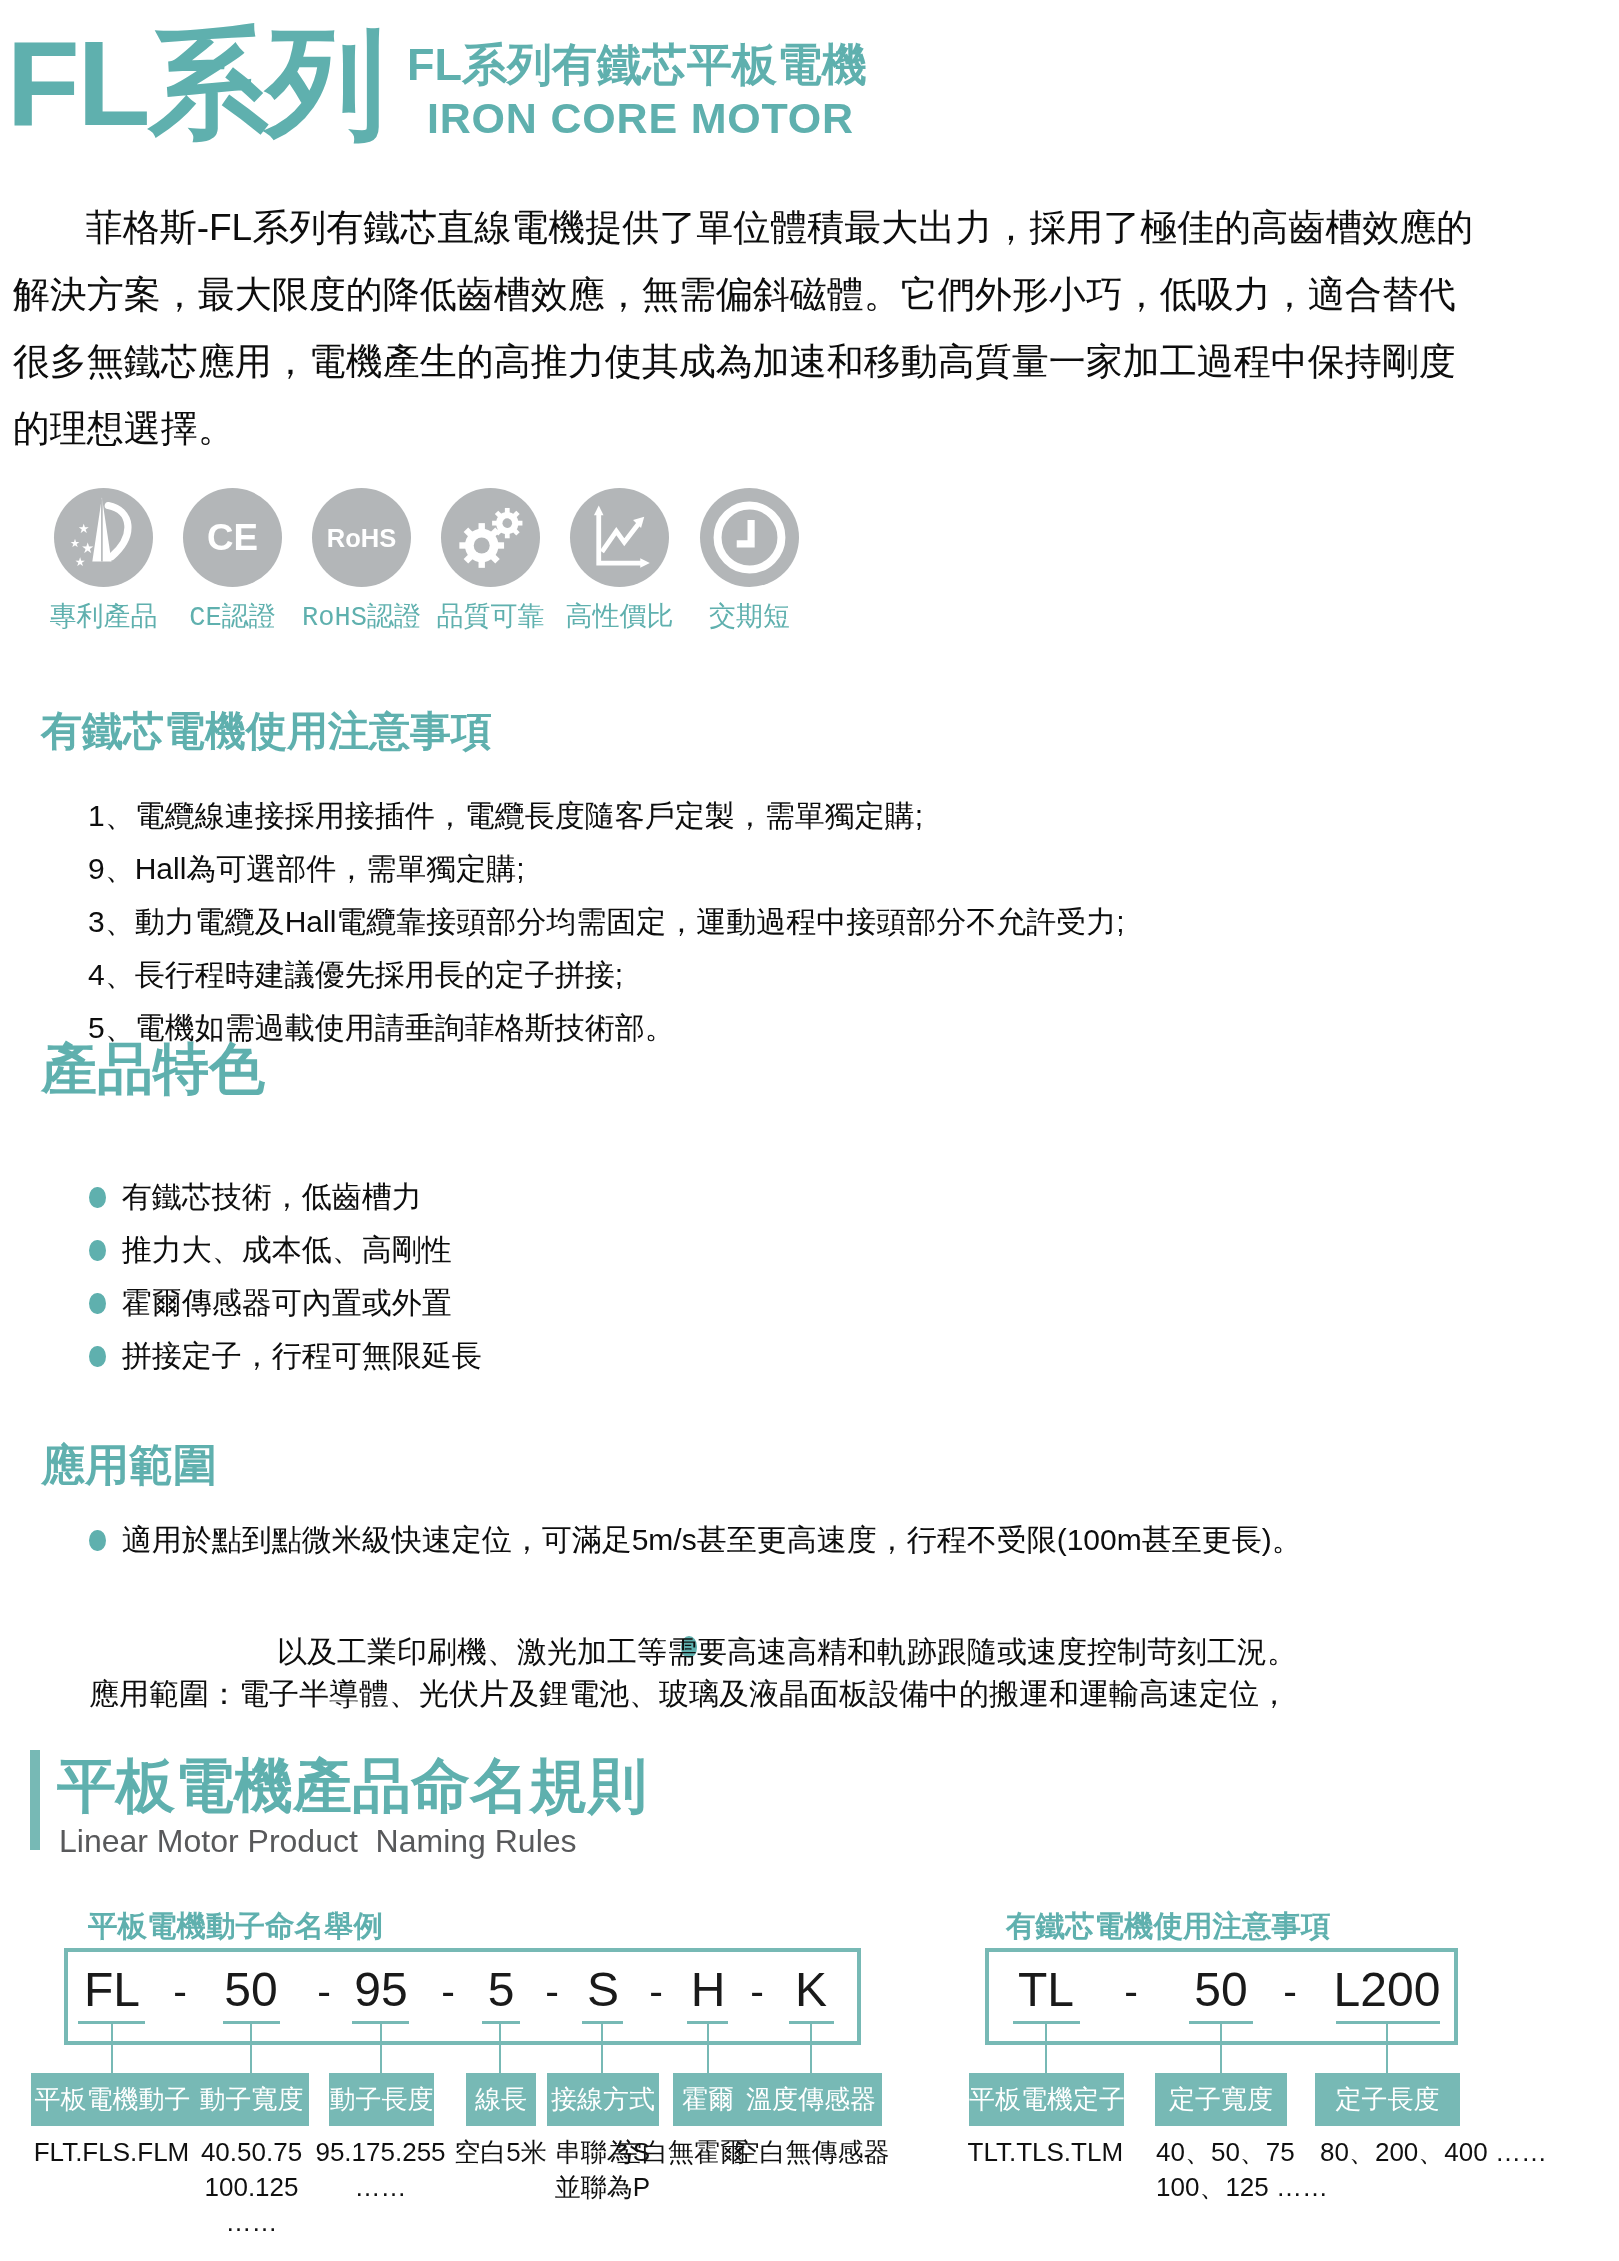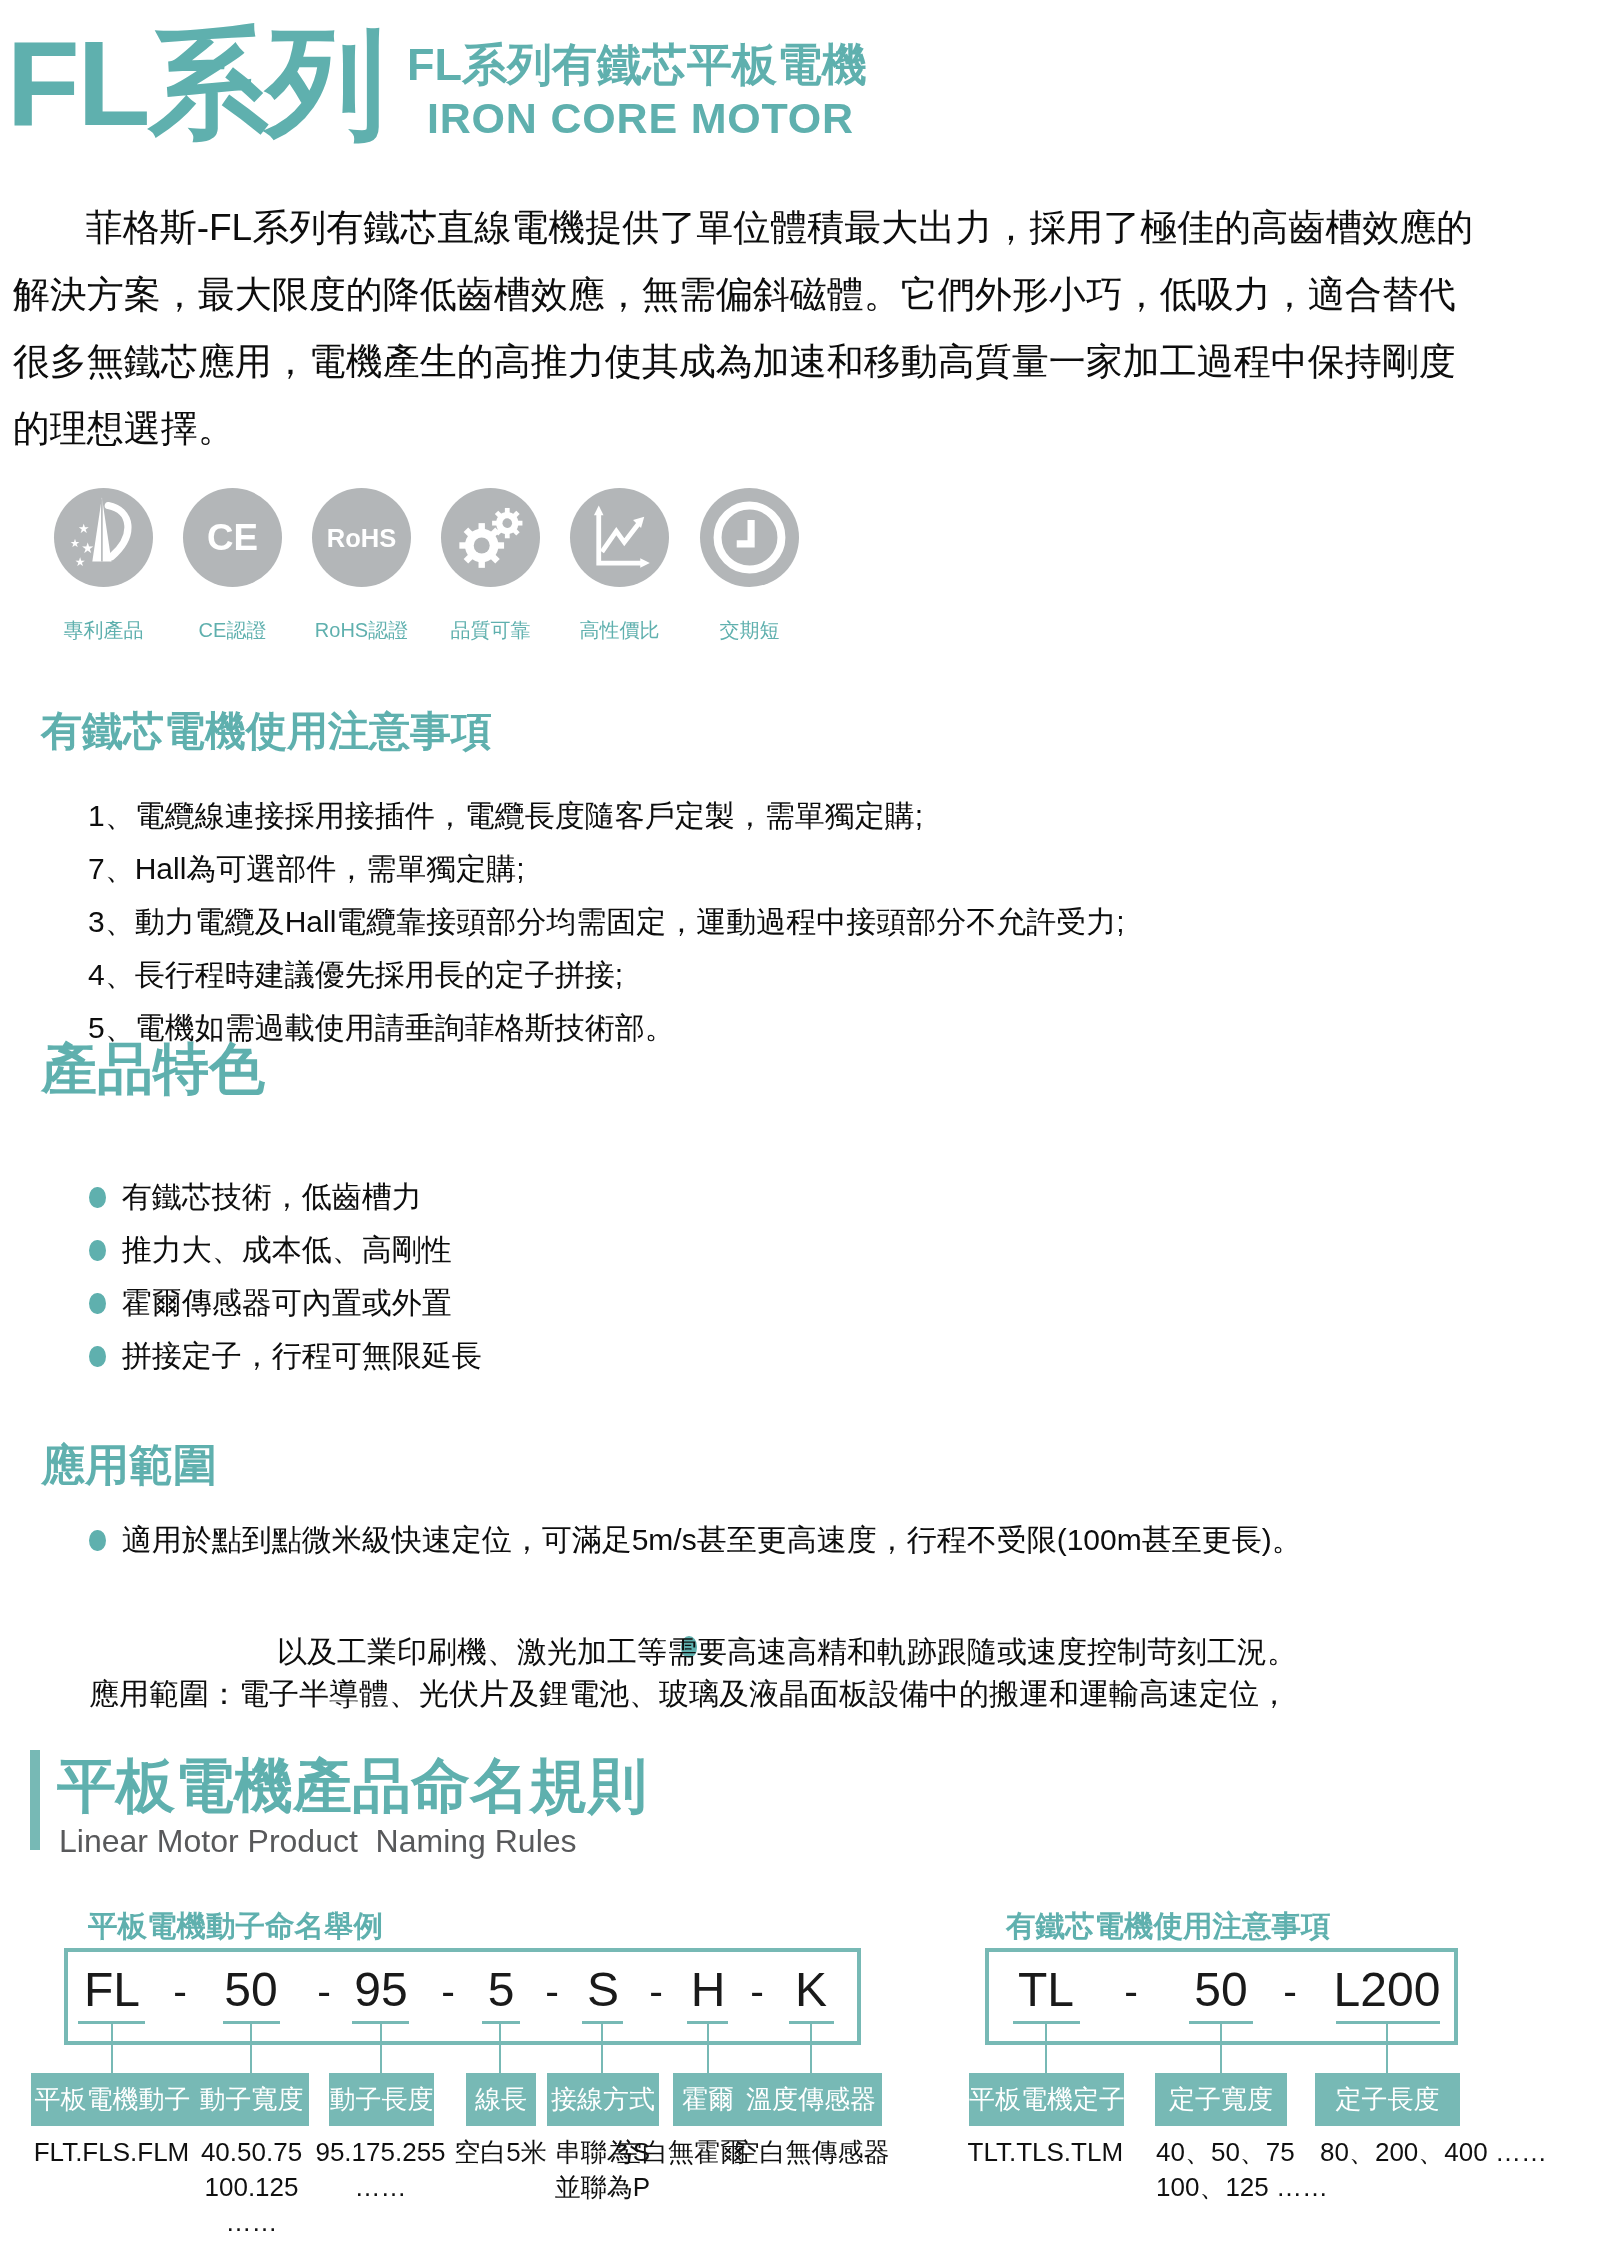--- a/index.html
+++ b/index.html
@@ -21,22 +21,22 @@
   .subtitle-zh{left:407px;top:35px;font-size:45px;font-weight:700;color:var(--accent);}
   .subtitle-en{left:427px;top:94px;font-size:43px;font-weight:700;letter-spacing:0.8px;color:var(--accent);}
   
   .intro{left:12.7px;top:194px;width:1597px;}
   .intro-line{font-size:37px;line-height:67px;font-weight:500;white-space:nowrap;color:#0d0d0d;}
   .intro-line.first{text-indent:73px;}
   
   .badge{position:absolute;top:488px;width:99px;}
   .badge-circle{width:99px;height:99px;border-radius:50%;background:var(--gray);position:relative;}
   .badge-circle svg{position:absolute;left:0;top:0;}
-  .badge-label{margin-top:30px;display:flex;justify-content:center;white-space:nowrap;
-    font-size:20px;font-weight:500;color:var(--accent);}
+  .badge-label{margin-top:11px;display:flex;justify-content:center;white-space:nowrap;
+    font-size:27px;font-weight:500;color:var(--accent);font-family:Liberation Mono, monospace;}
   
   .sec-title{font-weight:700;color:var(--accent);white-space:nowrap;}
   .notes-title{left:41px;top:704px;font-size:41px;}
   .notes-list{left:88px;top:789px;}
   .note-item{font-size:30px;line-height:53px;font-weight:500;white-space:nowrap;color:#0d0d0d;}
   .features-title{left:41px;top:1032px;font-size:56px;}
   .features-list{left:89px;top:1171px;}
   .feat-row{display:flex;align-items:center;height:53px;gap:16px;}
   .dot{width:16.7px;height:21.5px;border-radius:50%;background:var(--accent);flex:0 0 auto;}
   .feat-text{font-size:30px;font-weight:500;white-space:nowrap;color:#0d0d0d;}
@@ -168,21 +168,21 @@
         <circle cx="62" cy="62" r="40" stroke="#fff" stroke-width="10" fill="none"></circle>
         <polyline points="64,40 64,70 46,70" stroke="#fff" stroke-width="9" fill="none"></polyline>
       </svg>
     </div>
     <div class="badge-label">交期短</div>
   </div>
 
   <div class="abs sec-title notes-title">有鐵芯電機使用注意事項</div>
   <div class="abs notes-list">
     <div class="note-item">1、電纜線連接採用接插件，電纜長度隨客戶定製，需單獨定購;</div>
-    <div class="note-item">7、Hall為可選部件，需單獨定購;</div>
+    <div class="note-item">9、Hall為可選部件，需單獨定購;</div>
     <div class="note-item">3、動力電纜及Hall電纜靠接頭部分均需固定，運動過程中接頭部分不允許受力;</div>
     <div class="note-item">4、長行程時建議優先採用長的定子拼接;</div>
     <div class="note-item">5、電機如需過載使用請垂詢菲格斯技術部。</div>
   </div>
 
   <div class="abs sec-title features-title">產品特色</div>
   <div class="abs features-list">
     <div class="feat-row">
       <span class="dot"></span>
       <span class="feat-text">有鐵芯技術，低齒槽力</span>

